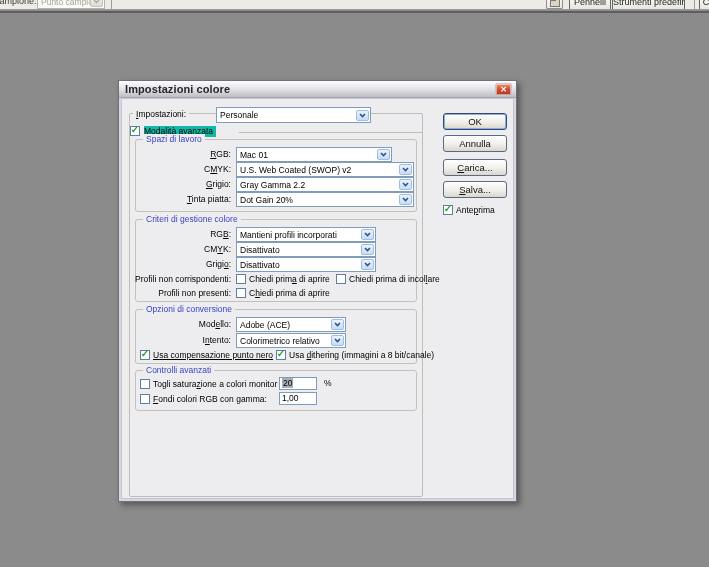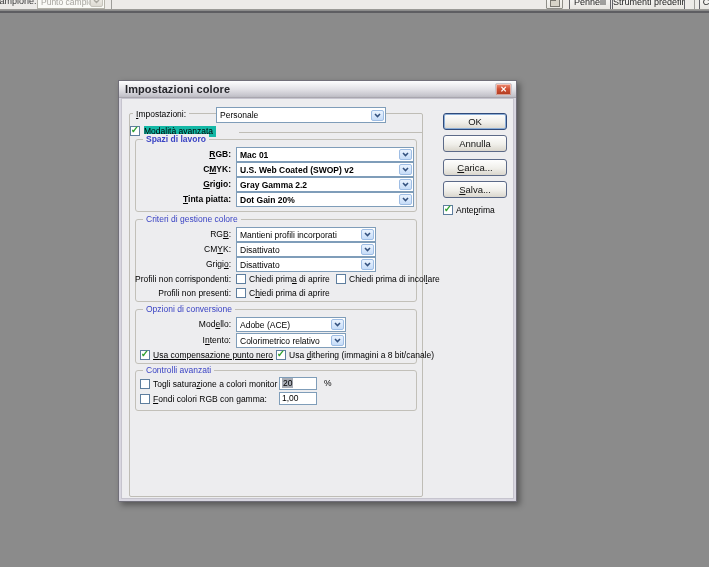--- a/index.html
+++ b/index.html
@@ -112,38 +112,38 @@
         <span>✕</span>
       </div>
     </div>
 
     <div class="dface">
 
       <div class="oframe"></div>
       <div class="hline" style="left:117px; top:33px; width:183px;"></div>
 
       <span class="flabel" style="left:11px; top:10px;"><u>I</u>mpostazioni:</span>
-      <div class="combo" style="left:94px; top:8px; width:170px; height:16px;">
+      <div class="combo" style="left:94px; top:8px; width:155px; height:16px;">
         <span class="val">Personale</span>
         <span class="arr">
           <svg width="7" height="5" viewBox="0 0 7 5">
               <path d="M1 1 L3.5 3.6 L6 1" stroke="#33517E" stroke-width="1.5" fill="none"></path>
             </svg>
         </span>
       </div>
 
       <span class="cb on" style="left:8px; top:27px; background:#EDEDEF00; background:#fff;">
         <span class="tick">✓</span>
       </span>
       <span class="cblbl" style="left:22px; top:27px; background:#14b8a6; padding-right:3px;text-align:center;">Modalità a<u>v</u>anzata</span>
 
-      <div class="group" style="top:40px; height:73px;font-weight:bold;">
+      <div class="group" style="top:40px; height:73px;">
         <span class="gtitle">Spazi di lavoro</span>
         <span class="glbl" style="top:7px"><u>R</u>GB:</span>
-        <div class="combo" style="top:7px; width:178px;">
+        <div class="combo" style="top:7px; width:156px;">
           <span class="val">Mac 01</span>
           <span class="arr">
               <svg width="7" height="5" viewBox="0 0 7 5">
                 <path d="M1 1 L3.5 3.6 L6 1" stroke="#33517E" stroke-width="1.5" fill="none"></path>
               </svg>
             </span>
         </div>
         <span class="glbl" style="top:22px">C<u>M</u>YK:</span>
         <div class="combo" style="top:22px; width:178px;">
           <span class="val">U.S. Web Coated (SWOP) v2</span>

